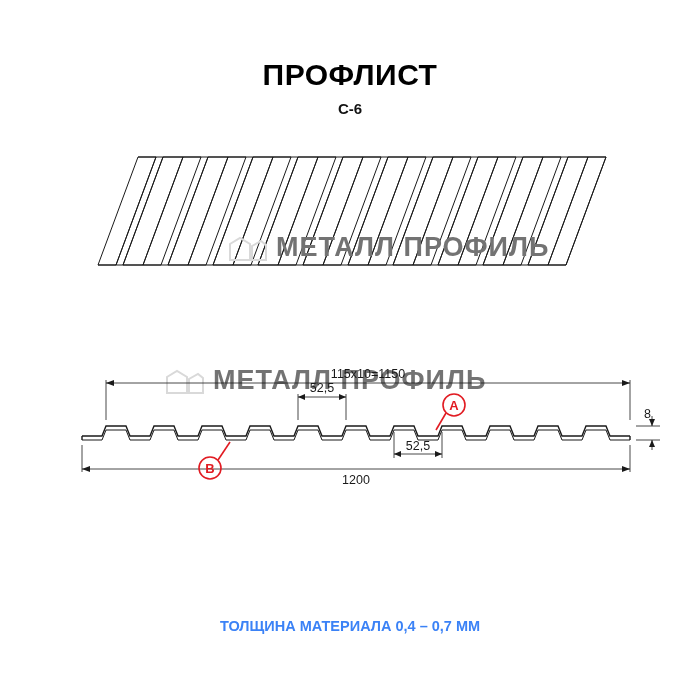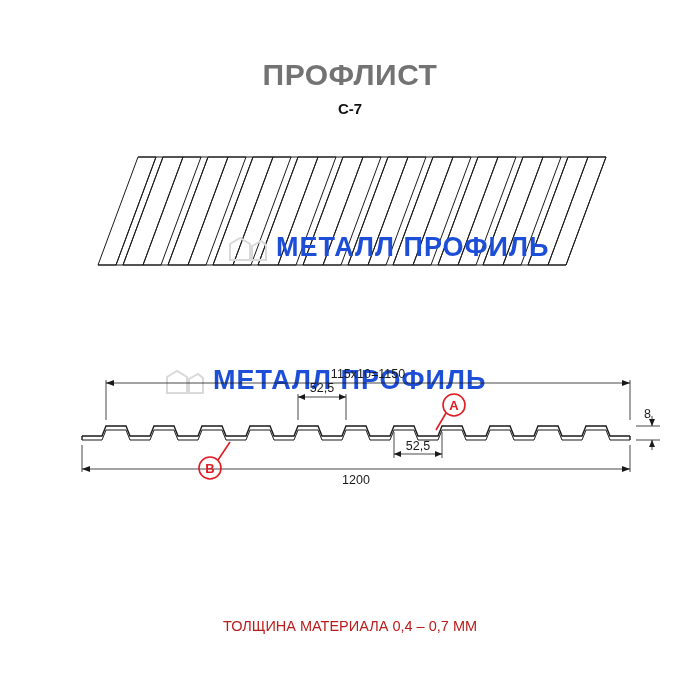--- a/index.html
+++ b/index.html
@@ -22,21 +22,21 @@
   }
   .title {
     position: absolute;
     top: 58px;
     left: 0;
     width: 700px;
     text-align: center;
     font-size: 30px;
     font-weight: bold;
     letter-spacing: 0.5px;
-    color: #737373;
+    color: #000000;
   }
   .subtitle {
     position: absolute;
     top: 100px;
     left: 0;
     width: 700px;
     text-align: center;
     font-size: 15px;
     font-weight: bold;
     color: #111111;
@@ -53,21 +53,21 @@
     top: 350px;
     left: 40px;
     width: 620px;
     height: 150px;
     text-align: center;
   }
   .watermark {
     position: absolute;
     pointer-events: none;
     user-select: none;
-    color: #1d4ed8;
+    color: #737373;
     font-weight: bold;
     font-size: 27px;
     letter-spacing: 1px;
     white-space: nowrap;
   }
   .wm1 {
     top: 232px;
     left: 228px;
   }
   .wm2 {
@@ -79,22 +79,22 @@
     vertical-align: middle;
     margin-right: 8px;
   }
   .footer {
     position: absolute;
     top: 618px;
     left: 0;
     width: 700px;
     text-align: center;
     font-size: 14.5px;
-    font-weight: normal;
-    color: #b91c1c;
+    font-weight: bold;
+    color: #3b82f6;
   }
   svg { display: block; }
   .ln { stroke: #1a1a1a; fill: none; }
   .thin { stroke-width: 1; }
   .dim { stroke: #1a1a1a; stroke-width: 0.8; fill: none; }
   .callout { stroke: #e11b22; stroke-width: 1.6; fill: none; }
   .callout-txt {
     fill: #e11b22;
     font-family: "Liberation Sans", sans-serif;
     font-size: 13px;
@@ -105,21 +105,21 @@
     font-family: "Liberation Sans", sans-serif;
     font-size: 12.5px;
   }
 </style>
 </head>
 <body>
 
 <div class="page">
 
   <div class="title">ПРОФЛИСТ</div>
-  <div class="subtitle">С-7</div>
+  <div class="subtitle">С-6</div>
 
   <div class="iso-wrap">
     <svg width="580" height="170" viewBox="0 0 580 170">
       <g class="ln thin" stroke-linejoin="miter" stroke-linecap="butt">
 
         <path d="M 38 125 L 78 17 L 96 17 L 56 125 Z"></path>
         <path d="M 56 125 L 96 17"></path>
         <path d="M 63 125 L 103 17"></path>
         <path d="M 63 125 L 83 125 L 123 17 L 103 17 Z"></path>
 

